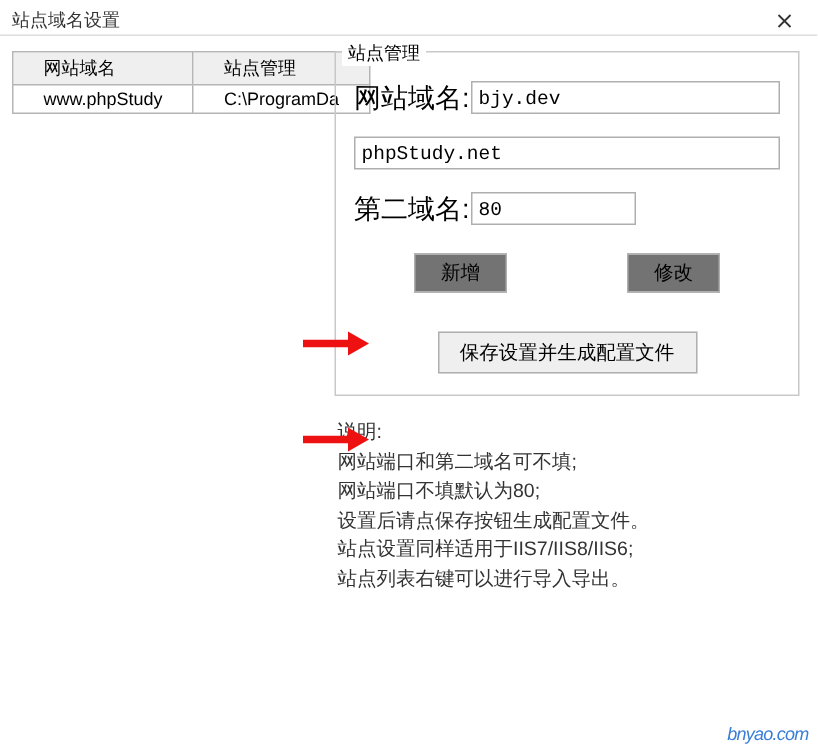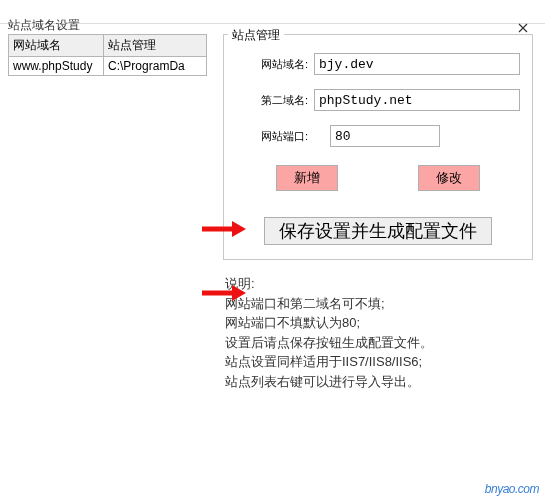--- a/index.html
+++ b/index.html
@@ -1,35 +1,35 @@
 <!DOCTYPE html>
 <html><head>
 <meta charset="utf-8">
 <style>
 * { box-sizing: border-box; margin: 0; padding: 0; }
 body { font-family: "Microsoft YaHei", "SimSun", sans-serif; font-size: 12px; background: #fff; width: 545px; height: 500px; overflow: hidden; position: relative; }
-.titlebar { display: flex; justify-content: space-between; align-items: flex-start; height: 24px; padding: 17px 2px 0 8px; border-bottom: 1px solid #ddd; }
+.titlebar { display: flex; justify-content: space-between; align-items: center; height: 24px; padding: 4px 2px 0 8px; border-bottom: 1px solid #ddd; }
 .title { font-size: 12px; color: #333; }
 .close { width: 40px; height: 22px; display: flex; align-items: center; justify-content: center; font-size: 14px; color: #333; cursor: pointer; }
 .content { display: flex; height: calc(500px - 24px); }
 .left { width: 215px; padding: 10px 8px; border-right: 0; }
 .table { width: 100%; border-collapse: collapse; }
-.table th, .table td { border: 1px solid #b5b5b5; padding: 2px 4px; text-align: left; font-weight: normal; font-size: 12px; height: 18px; white-space: nowrap; overflow: hidden; }
+.table th, .table td { border: 1px solid #b5b5b5; padding: 2px 20px; text-align: left; font-weight: normal; font-size: 12px; height: 18px; white-space: nowrap; overflow: hidden; }
 .table th { background: #efefef; }
 .right { flex: 1; padding: 10px 12px 0 8px; position: relative; }
 .group { border: 1px solid #c8c8c8; padding: 18px 12px 14px 12px; position: relative; margin-bottom: 10px; }
 .group-title { position: absolute; top: -8px; left: 4px; background: #fff; padding: 0 4px; font-size: 12px; }
 .row { display: flex; align-items: center; margin-bottom: 14px; gap: 6px; }
-.row-label { width: 72px; text-align: right; font-size: 11px; white-space: nowrap; }
+.row-label { width: 72px; text-align: right; font-size: 18px; white-space: nowrap; }
 .text-input { flex: 1; height: 22px; border: 1px solid #afafaf; padding: 2px 4px; font-family: "Consolas","Courier New",monospace; font-size: 13px; background: #fff; }
 .browse-btn { width: 28px; height: 22px; border: 1px solid #afafaf; background: #efefef; text-align: center; line-height: 18px; font-weight: bold; letter-spacing: 2px; cursor: pointer; }
 .btn-row { display: flex; justify-content: space-around; margin-top: 18px; margin-bottom: 14px; }
-.btn { min-width: 62px; height: 26px; border: 1px solid #afafaf; background: #fca5a5; font-size: 13px; padding: 0 10px; cursor: pointer; }
+.btn { min-width: 62px; height: 26px; border: 1px solid #afafaf; background: #737373; font-size: 13px; padding: 0 10px; cursor: pointer; }
 .save-row { display: flex; justify-content: center; margin-top: 26px; }
-.save-btn { height: 28px; border: 1px solid #afafaf; background: #efefef; font-size: 18px; padding: 0 14px; cursor: pointer; white-space: nowrap; }
+.save-btn { height: 28px; border: 1px solid #afafaf; background: #efefef; font-size: 13px; padding: 0 14px; cursor: pointer; white-space: nowrap; }
 .desc { font-size: 13px; line-height: 1.5; color: #333; padding: 4px 0 0 2px; }
 .arrow { position: absolute; width: 46px; height: 20px; pointer-events: none; }
 .arrow-svg { width: 100%; height: 100%; }
 .arrow1 { top: 219px; left: 200px; }
 .arrow2 { top: 283px; left: 200px; }
 .watermark { position: absolute; right: 6px; bottom: 4px; font-size: 12px; color: #3a7fd6; font-style: italic; letter-spacing: -0.5px; }
 </style>
 </head>
 <body>
 
@@ -64,27 +64,26 @@
     <div class="group">
       <span class="group-title">站点管理</span>
 
       <div class="row">
         <span class="row-label">网站域名:</span>
         <input class="text-input" value="bjy.dev" style="">
       </div>
 
 
       <div class="row">
-        <span class="row-label">第二域名:</span>
         <input class="text-input" value="phpStudy.net" style="">
       </div>
 
       <div class="row">
-        <span class="row-label">网站端口:</span>
-        <input class="text-input" style="max-width: 110px; margin-left: 16px;" value="80">
+        <span class="row-label">第二域名:</span>
+        <input class="text-input" style="max-width: 110px;" value="80">
       </div>
 
       <div class="btn-row">
         <button class="btn">新增</button>
         <button class="btn">修改</button>
       </div>
 
       <div class="save-row">
         <button class="save-btn">保存设置并生成配置文件</button>
       </div>

